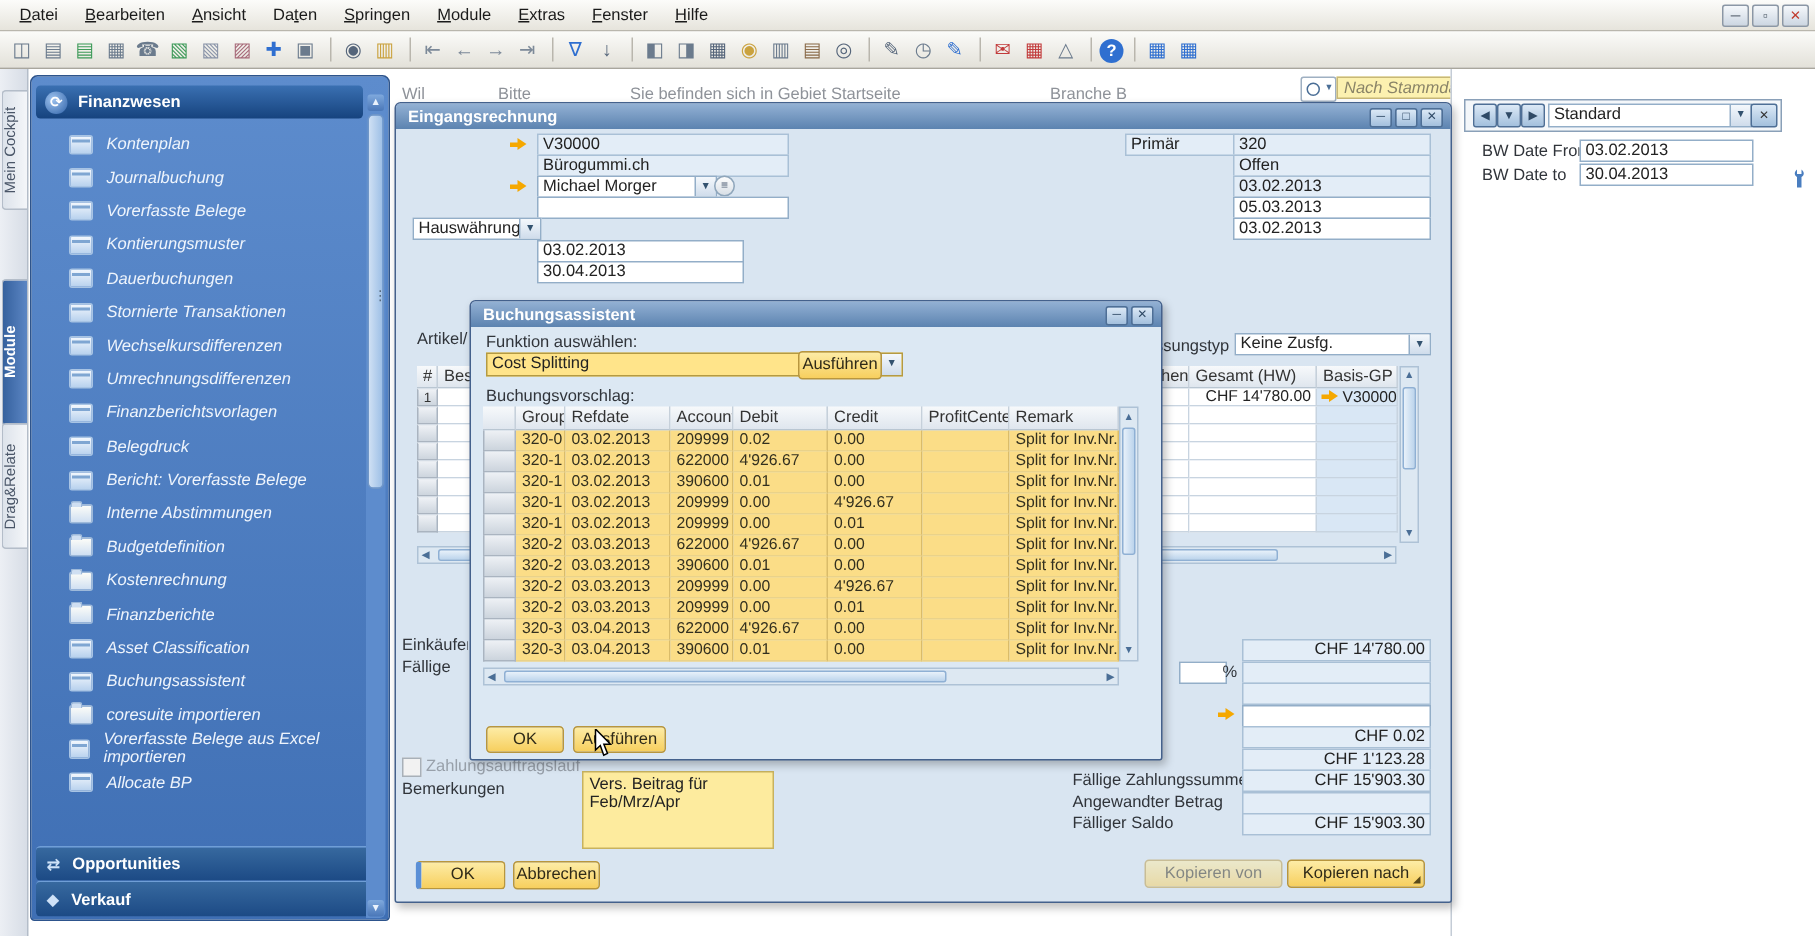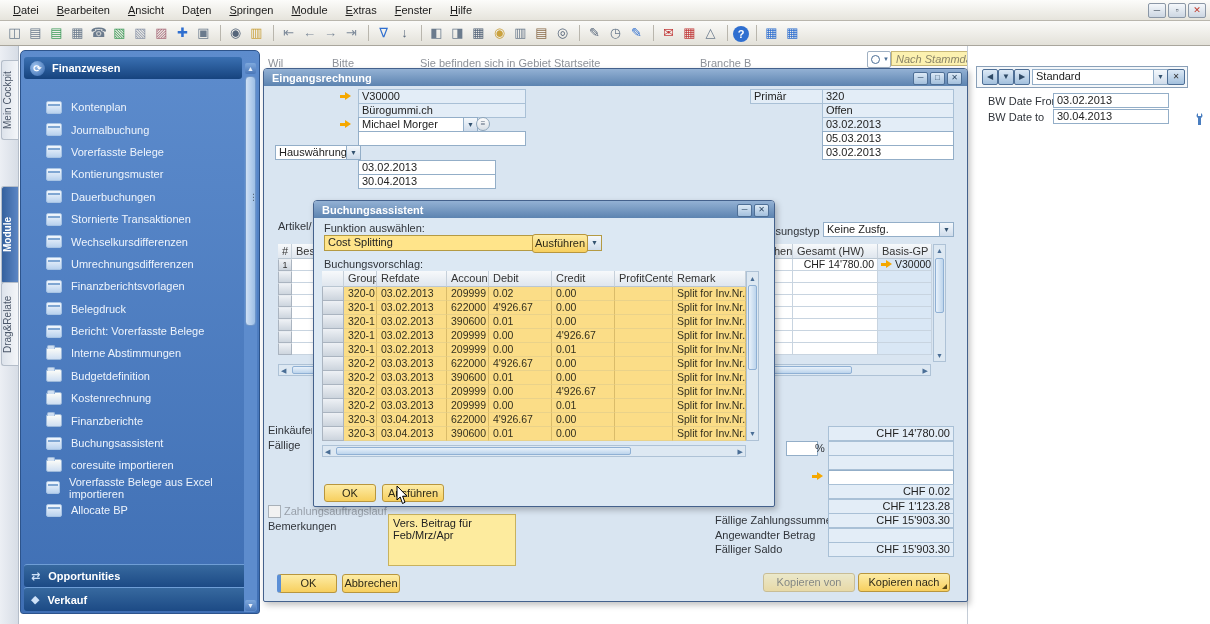--- a/index.html
+++ b/index.html
@@ -34,21 +34,21 @@
   .vtab.active{background:linear-gradient(90deg,#5c86c4,#35619e);color:#fff;font-weight:bold;}
 
   
   .sidebar{left:20px;top:50px;width:238px;height:562px;background:linear-gradient(#5d8ccd,#3f6fb4);
            border:1px solid #2d548c;border-radius:5px 5px 3px 3px;}
   .collapse-btn{left:244px;top:50px;width:12px;height:12px;color:#3f6fb4;font-size:9px;line-height:12px;text-align:center;}
   .sb-header{position:absolute;left:3px;top:6px;width:218px;height:22px;border-radius:3px;
              background:linear-gradient(#3a70b2,#16437e);display:flex;align-items:center;color:#fff;font-weight:bold;}
   .sb-header .swirl{width:15px;height:15px;border-radius:50%;background:radial-gradient(circle at 35% 35%,#9ec3ef,#2f62a8);
              color:#fff;font-size:10px;line-height:15px;text-align:center;margin:0 7px 0 6px;}
-  .sb-list{position:absolute;left:3px;top:45px;width:218px;}
+  .sb-list{position:absolute;left:3px;top:34px;width:218px;font-style:italic;}
   .sb-item{display:flex;align-items:center;height:22.4px;color:#eef4fc;padding-left:22px;cursor:default;}
   .sb-ico{width:14px;height:11px;margin-right:9px;border-radius:2px;border:1px solid #a8c4e4;
           background:linear-gradient(#f2f7fd,#b9d2ee);position:relative;}
   .sb-ico.doc::after{content:"";position:absolute;left:1px;top:2px;right:1px;height:2px;background:#7fa6d2;}
   .sb-ico.folder{background:linear-gradient(#fdfdf8,#cfdff2);border-color:#9db9da;}
   .sb-ico.folder::before{content:"";position:absolute;left:0;top:-3px;width:6px;height:3px;background:#cfdff2;border:1px solid #9db9da;border-bottom:none;border-radius:2px 2px 0 0;}
   .sb-group{position:absolute;left:3px;width:232px;height:22px;border-radius:3px;
             background:linear-gradient(#37699f,#1c4a85);display:flex;align-items:center;color:#fff;font-weight:bold;border-top:1px solid #6f9ed6;}
   .sb-group .gico{margin:0 8px 0 7px;color:#cfe2f8;font-size:11px;}
   .sb-scroll{left:244px;top:62px;width:13px;height:550px;background:#5d8ccd;border-radius:0 4px 4px 0;}
@@ -260,20 +260,24 @@
           <span class="sb-ico folder"></span>
           <span class="sb-label">Budgetdefinition</span>
         </div>
         <div class="sb-item">
           <span class="sb-ico folder"></span>
           <span class="sb-label">Kostenrechnung</span>
         </div>
         <div class="sb-item">
           <span class="sb-ico folder"></span>
           <span class="sb-label">Finanzberichte</span>
+        </div>
+        <div class="sb-item">
+          <span class="sb-ico doc"></span>
+          <span class="sb-label">Asset Classification</span>
         </div>
         <div class="sb-item">
           <span class="sb-ico doc"></span>
           <span class="sb-label">Buchungsassistent</span>
         </div>
         <div class="sb-item">
           <span class="sb-ico folder"></span>
           <span class="sb-label">coresuite importieren</span>
         </div>
         <div class="sb-item">

